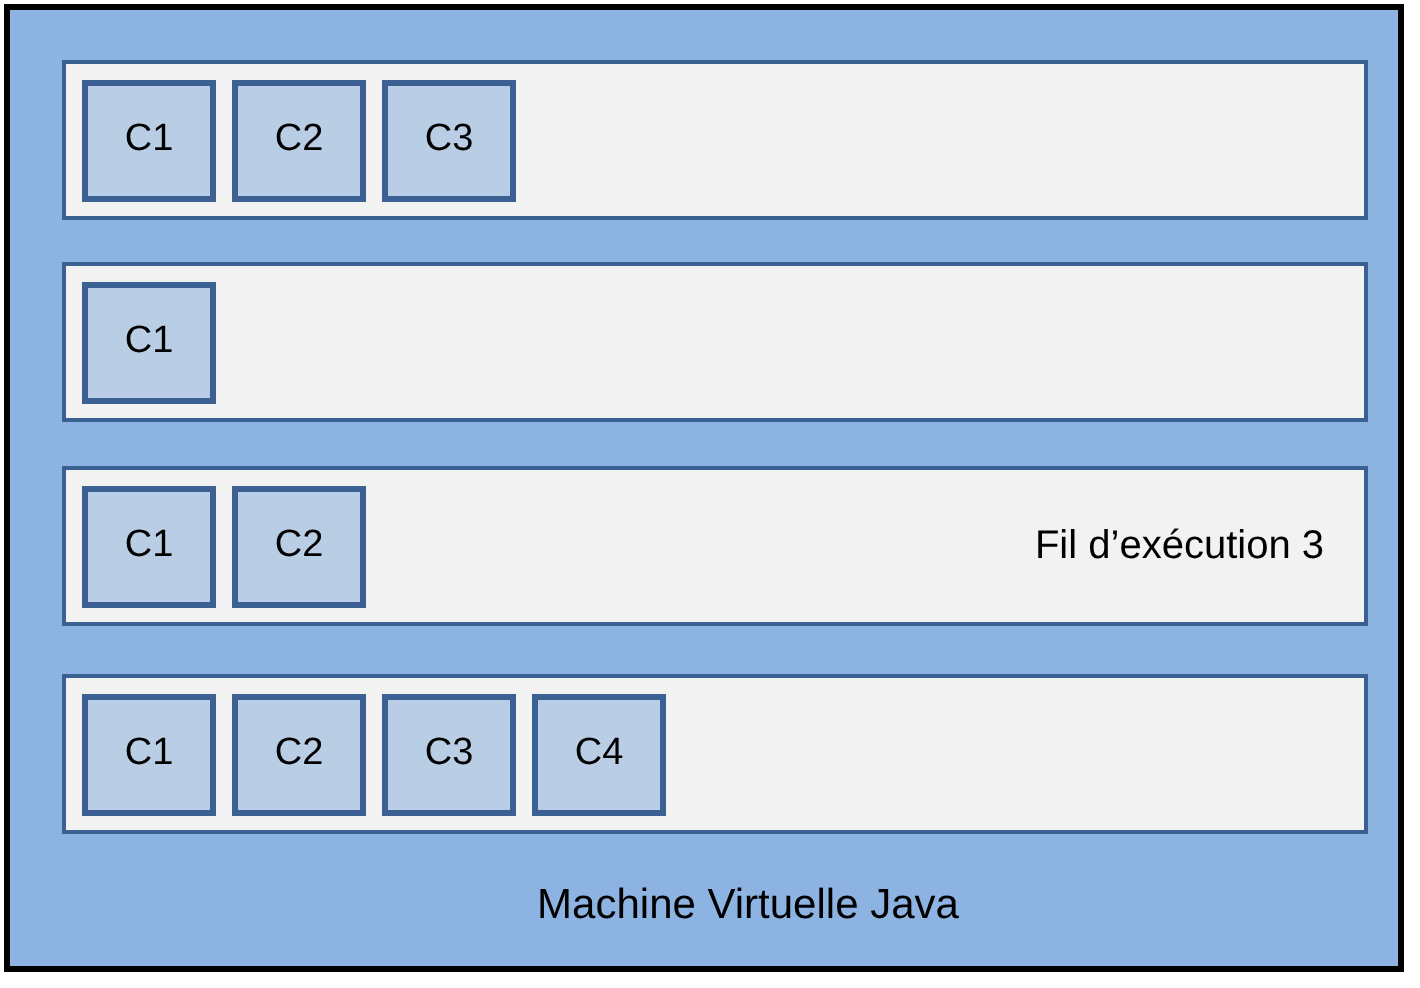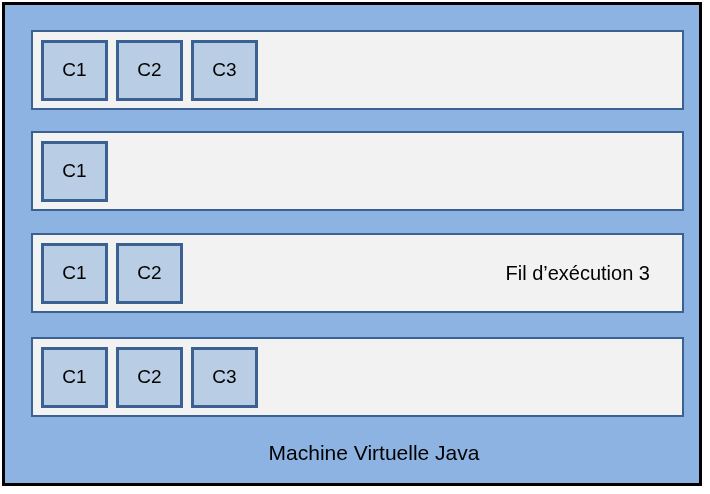--- a/index.html
+++ b/index.html
@@ -27,21 +27,21 @@
   .thread {
     position: absolute;
     left: 26px;
     width: 653px;
     height: 80px;
     background: #F2F2F2;
     border: 2px solid #3A6191;
     box-sizing: border-box;
     display: flex;
     align-items: center;
-    padding: 0 32px 0 8px;
+    padding: 0 20px 0 8px;
   }
   .t1 { top: 25px; }
   .t2 { top: 126px; }
   .t3 { top: 228px; }
   .t4 { top: 332px; }
   .frames {
     display: flex;
     gap: 8px;
     flex: 1;
     align-items: center;
@@ -98,18 +98,19 @@
       <div class="cbox">C2</div>
     </div>
     <div class="tlabel">Fil d’exécution 3</div>
   </div>
 
   <div class="thread t4">
     <div class="frames">
       <div class="cbox">C1</div>
       <div class="cbox">C2</div>
       <div class="cbox">C3</div>
+      <div class="cbox">C4</div>
     </div>
   </div>
 
   <div class="vm-title">Machine Virtuelle Java</div>
 
 </div>
 
 </body></html>

